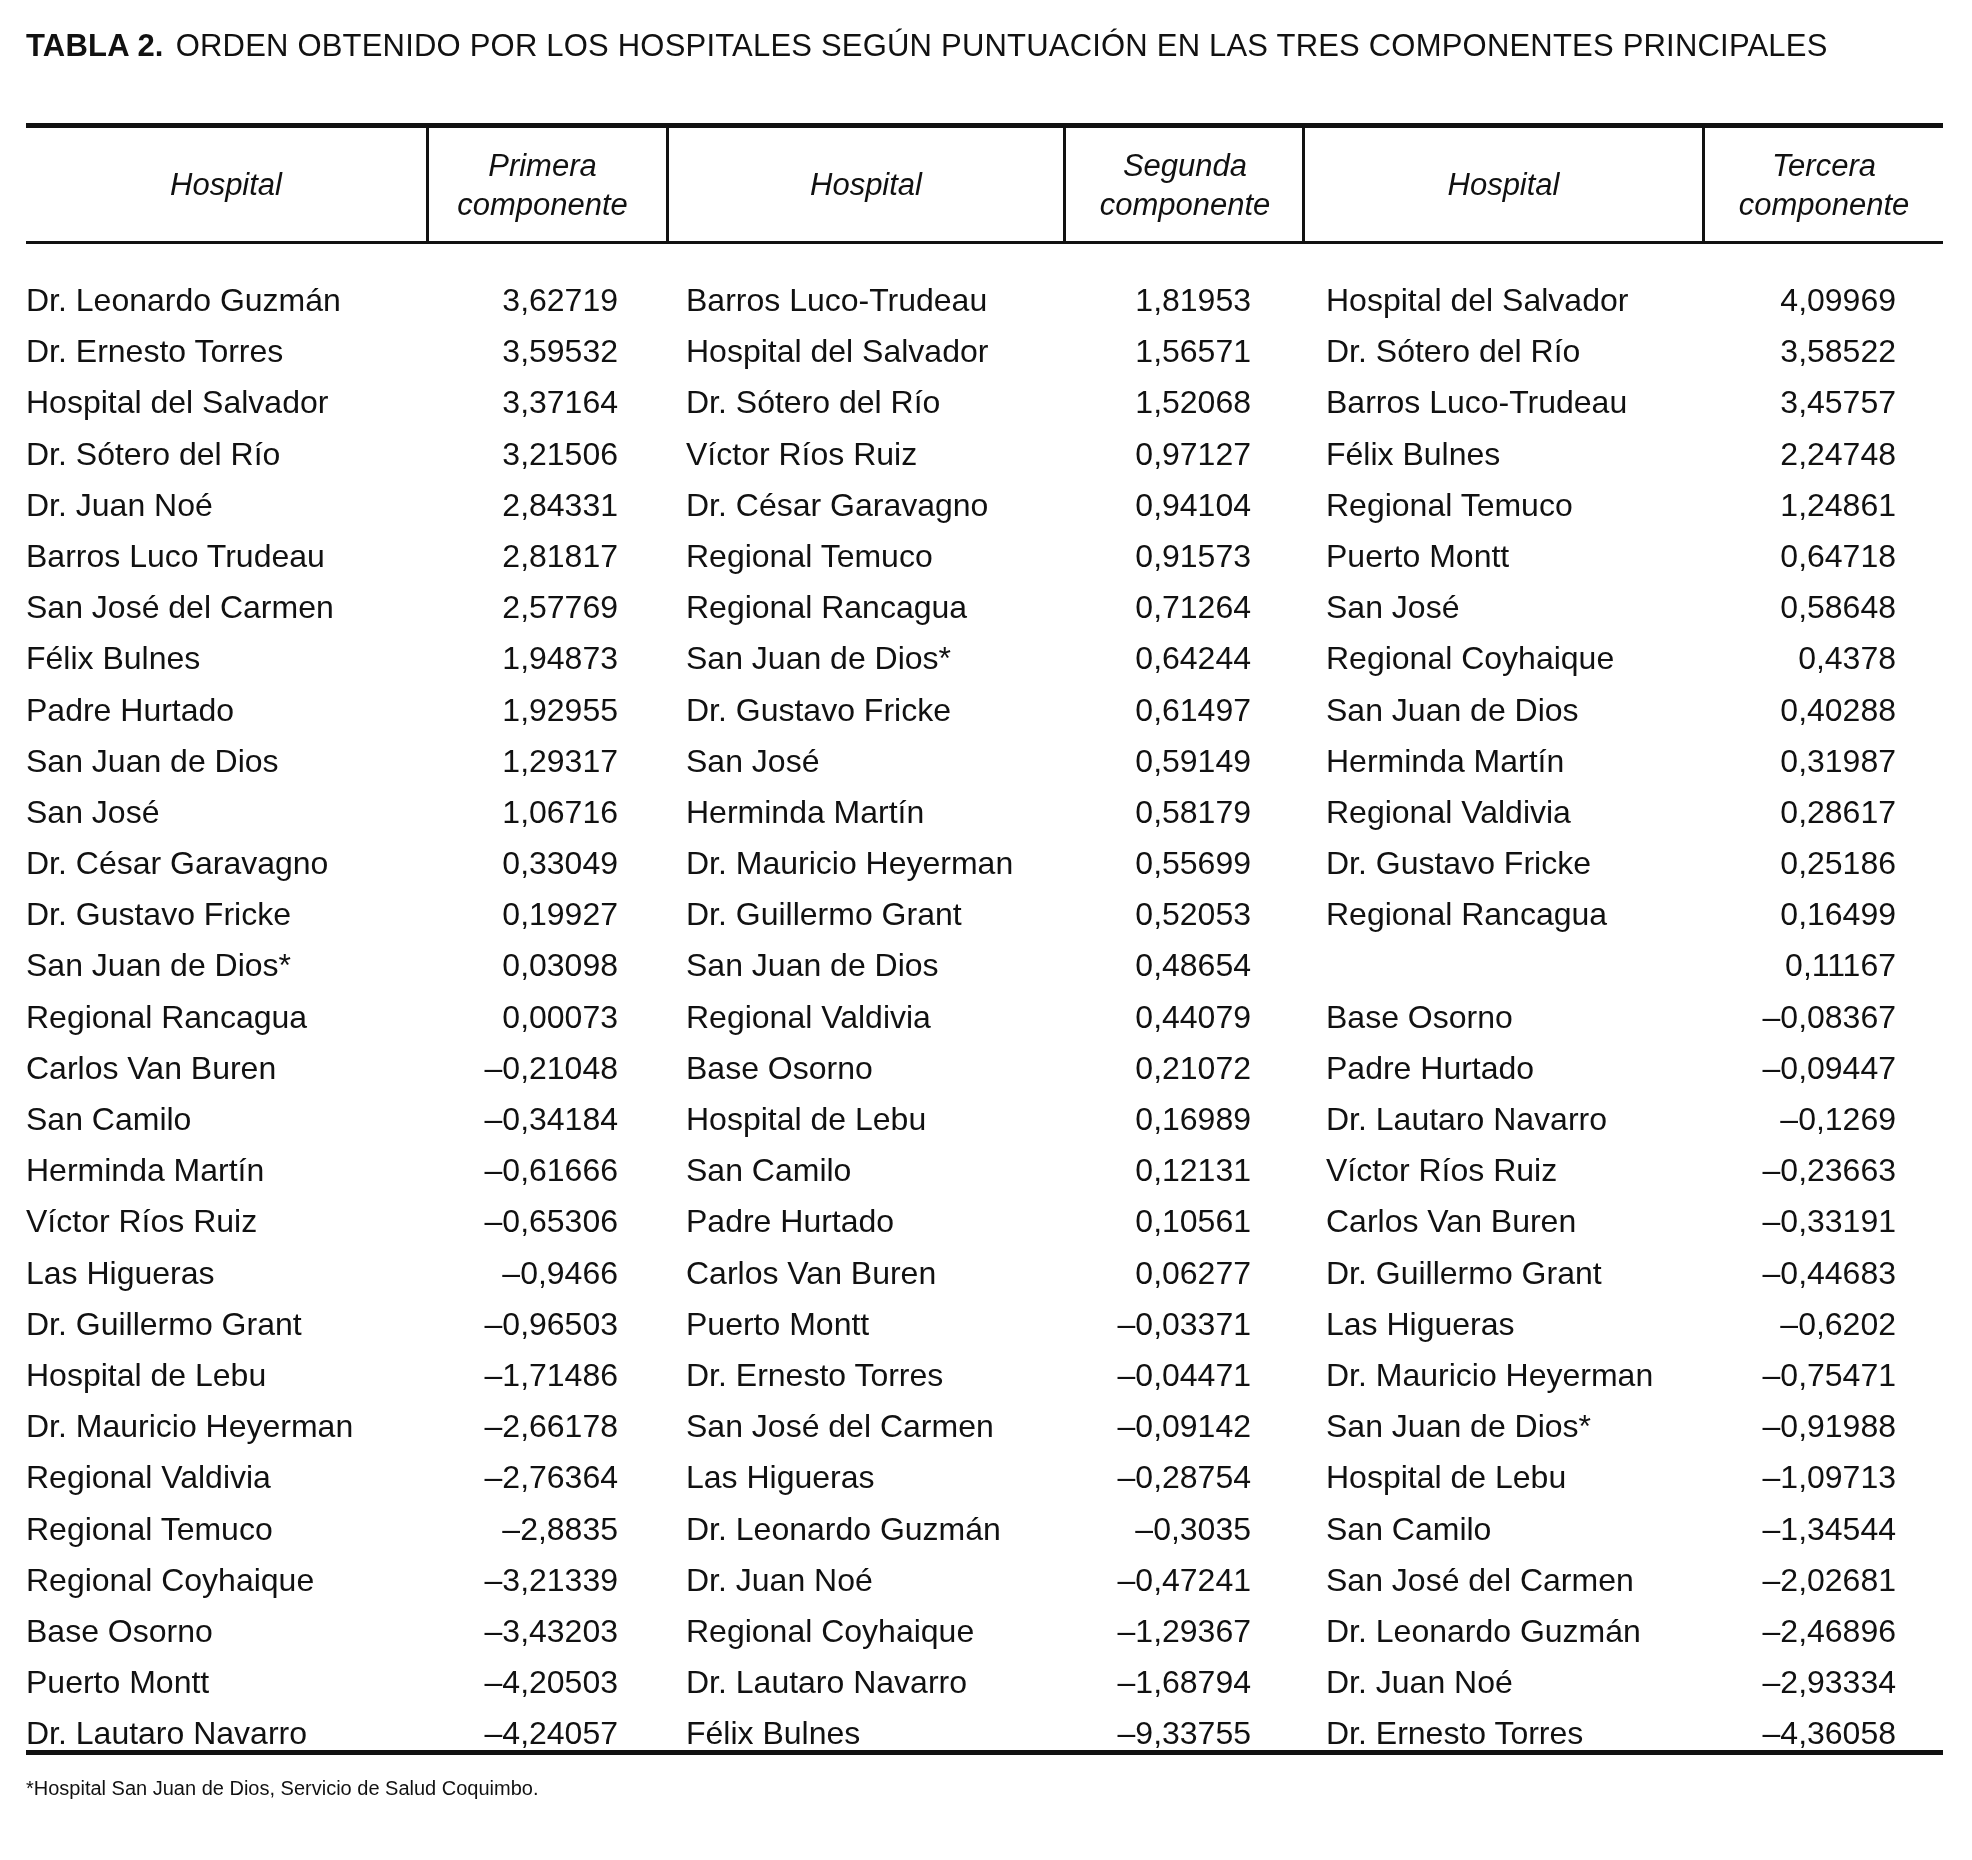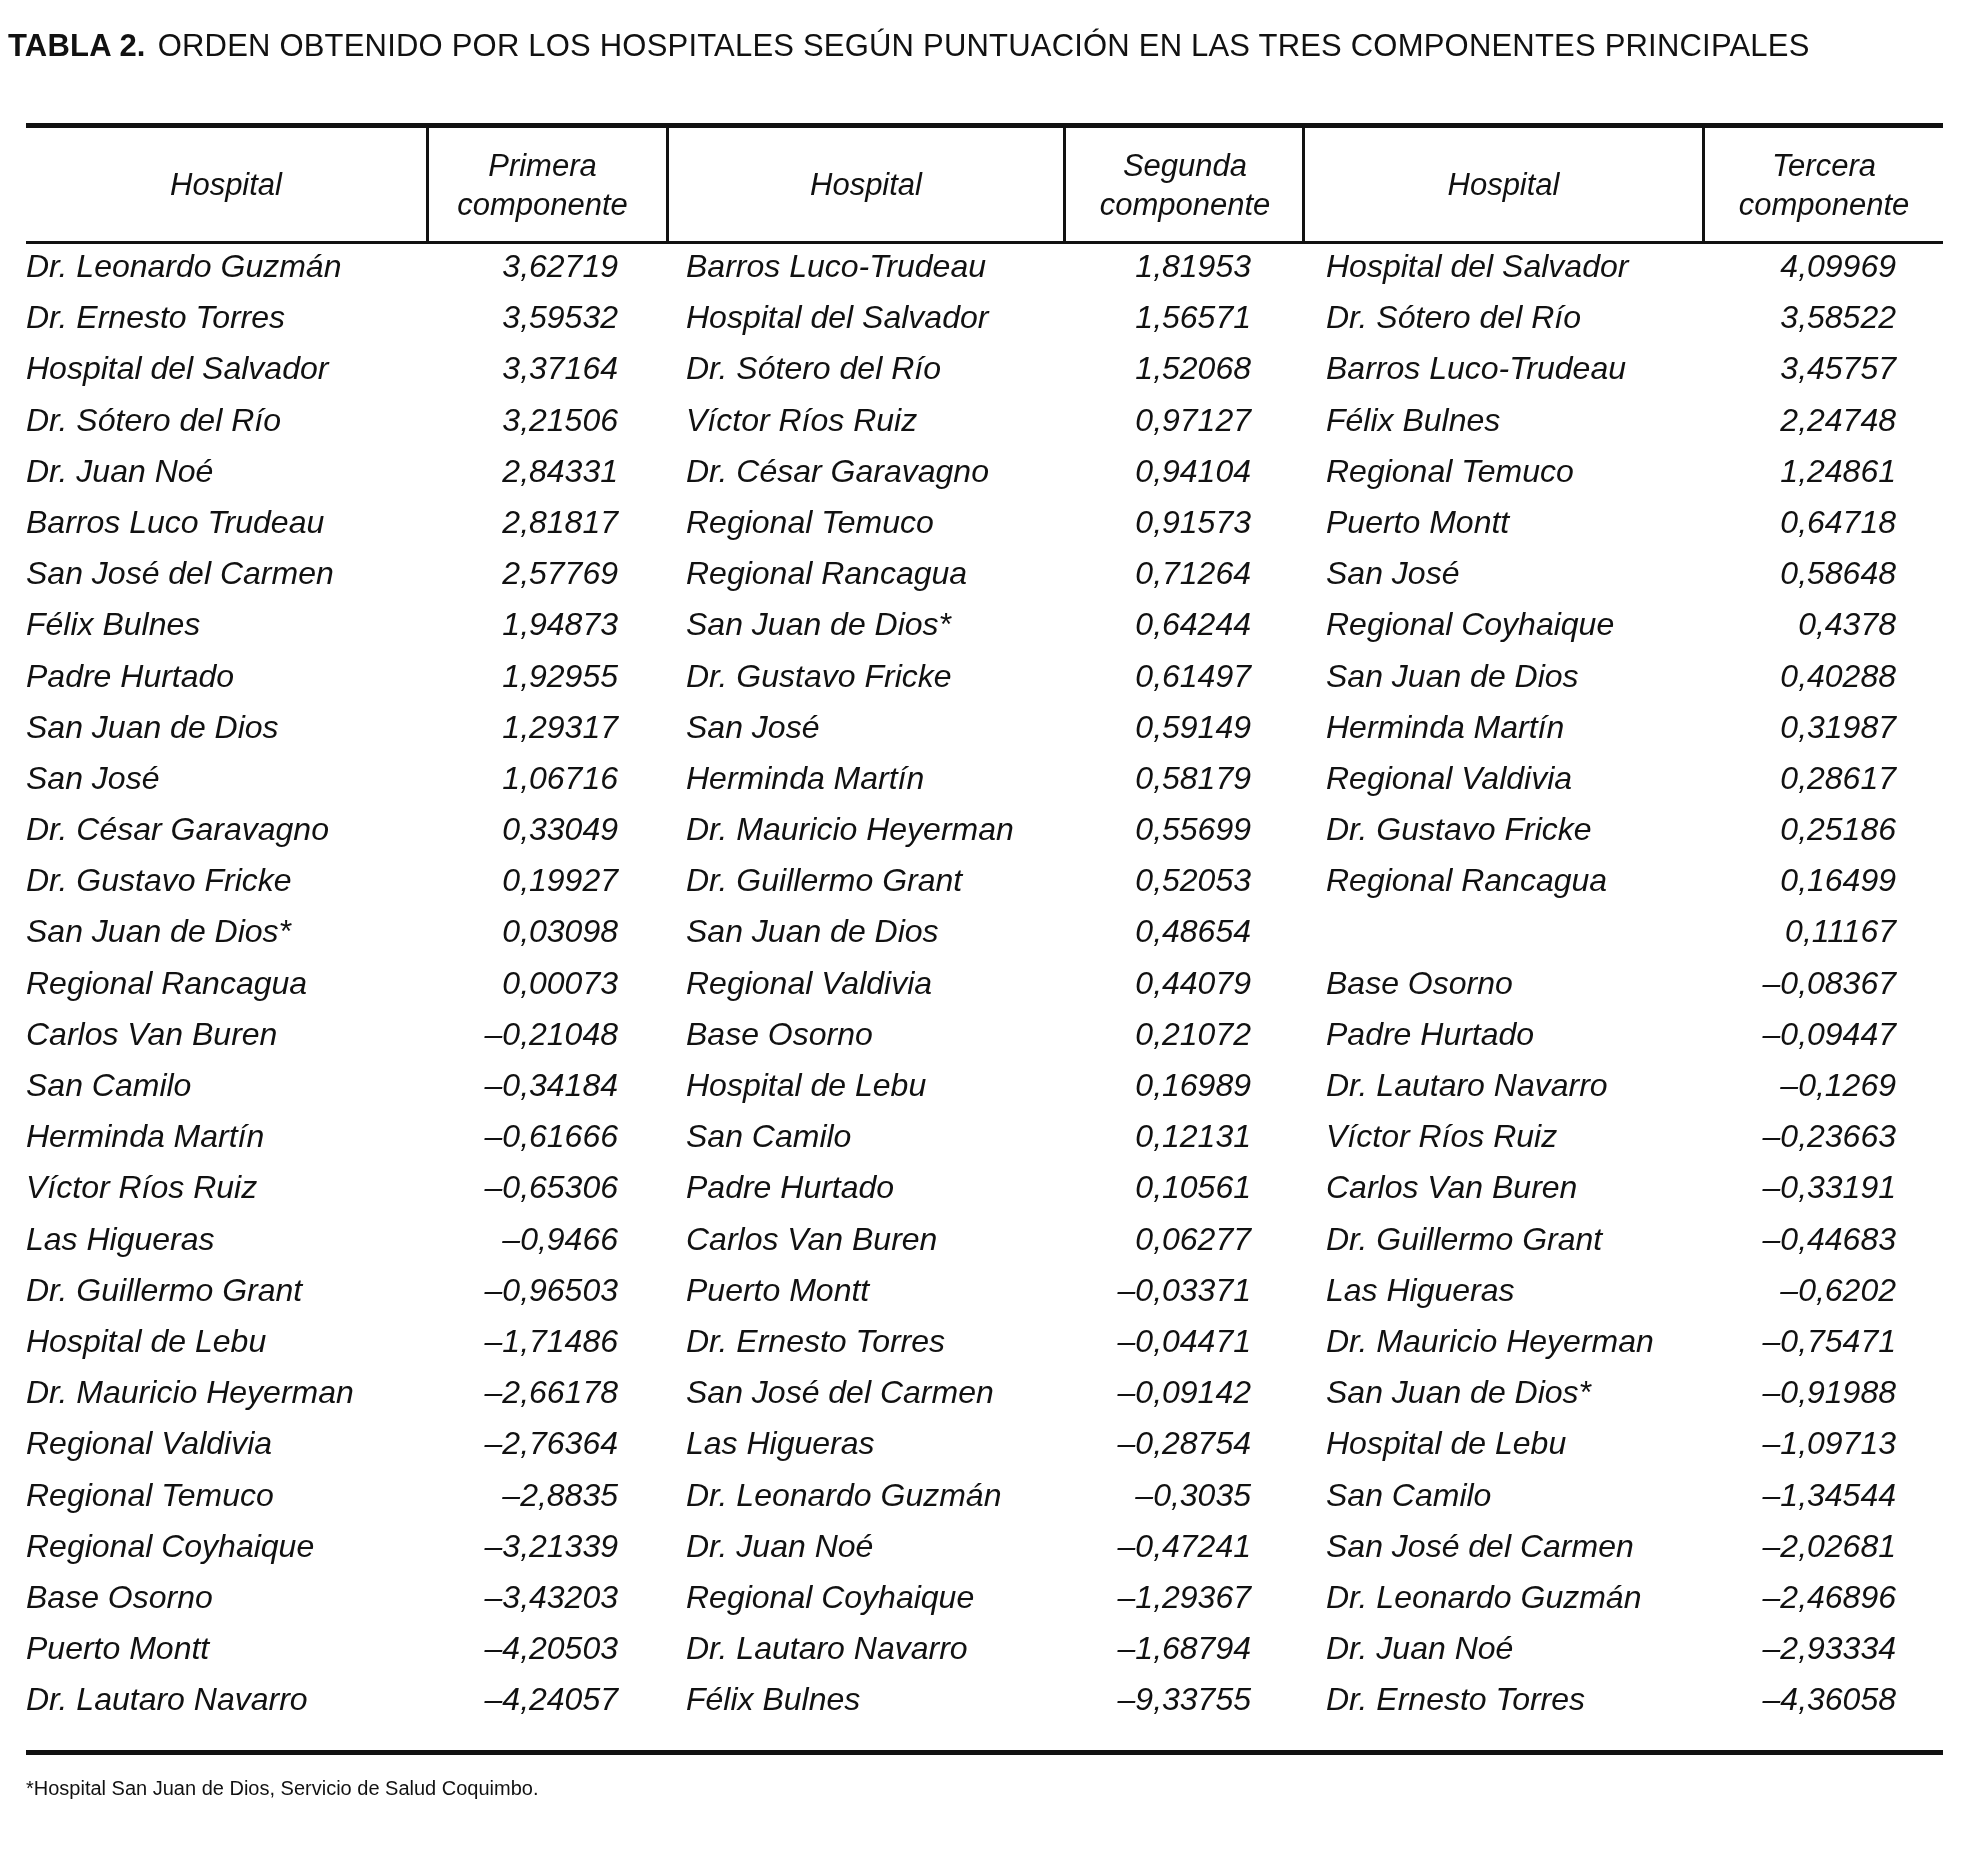--- a/index.html
+++ b/index.html
@@ -10,21 +10,21 @@
     body {
       width: 1972px;
       height: 1860px;
       position: relative;
       overflow: hidden;
       color: #111111;
       font-family: "Liberation Sans", "DejaVu Sans", sans-serif;
     }
     .title {
       position: absolute;
-      left: 8px;
+      left: 26px;
       top: 26px;
       width: 1900px;
       font-size: 31px;
       line-height: 40px;
       letter-spacing: 0.2px;
       text-transform: uppercase;
     }
     .title .label {
       font-weight: bold;
       margin-right: 12px;
@@ -56,23 +56,22 @@
       justify-content: center;
       text-align: center;
       font-style: italic;
       font-size: 31px;
       line-height: 39px;
     }
 
     .rows {
       position: absolute;
       left: 0;
-      top: 244px;
+      top: 278px;
       width: 1756px;
-      font-style: italic;
     }
     .row {
       position: relative;
       height: 51.2px;
       font-size: 32px;
       line-height: 44px;
     }
     .cell {
       position: absolute;
       top: 0;

